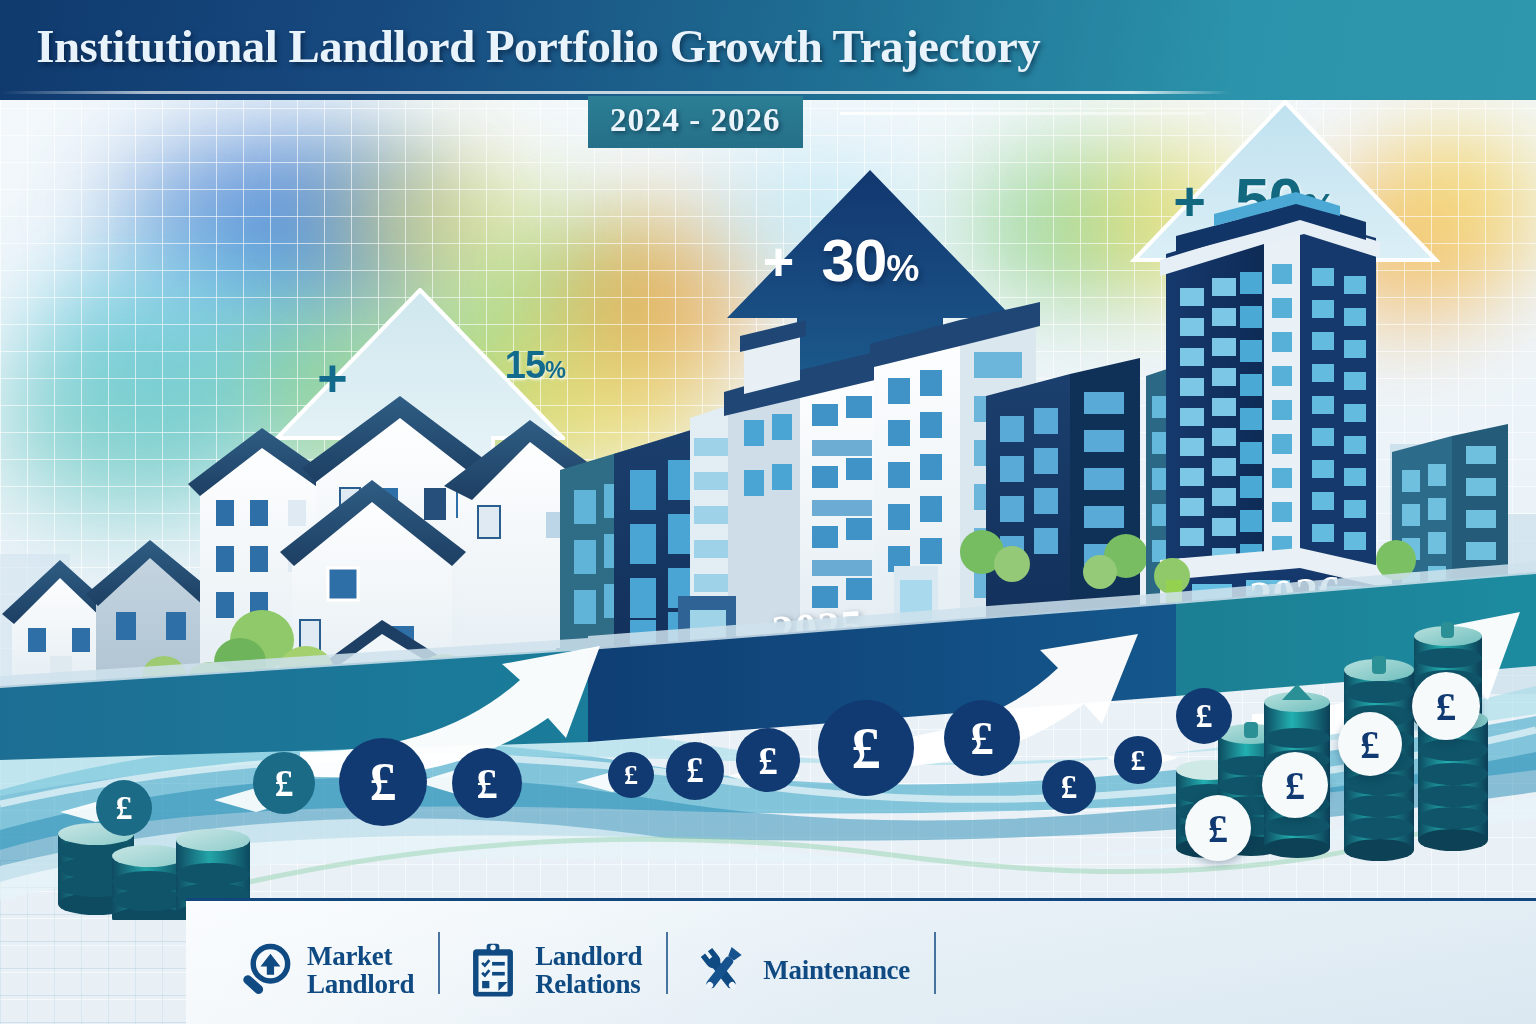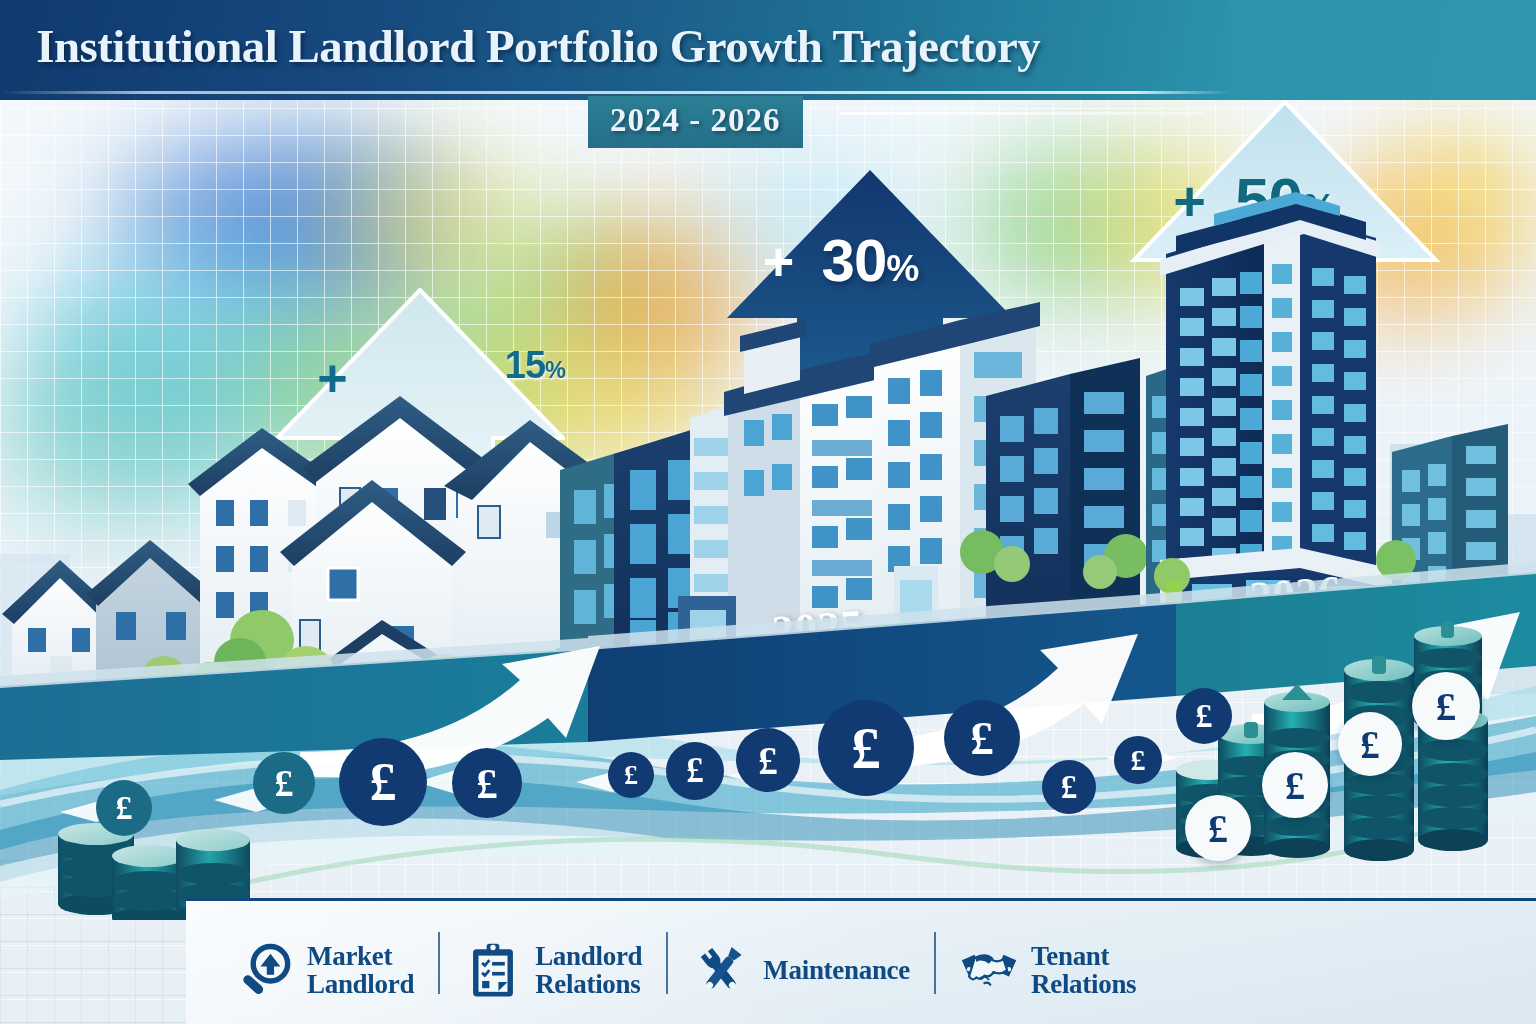--- a/index.html
+++ b/index.html
@@ -792,35 +792,19 @@
           <circle cx="32" cy="52" r="3.6" fill="#f1f6fa"></circle>
         </g>
       </svg>
       <div class="lg-txt">
         <div>Maintenance</div>
       </div>
     </div>
 
     <div class="lg-div"></div>
 
-    <div class="lg-item">
-      <svg class="lg-ico" viewBox="0 0 64 64">
-        <path d="M2 20 l14 -6 l8 18 l-14 6 Z" fill="#0f4a82"></path>
-        <circle cx="10" cy="30" r="2.4" fill="#f1f6fa"></circle>
-        <path d="M62 20 l-14 -6 l-8 18 l14 6 Z" fill="#0f4a82"></path>
-        <circle cx="54" cy="30" r="2.4" fill="#f1f6fa"></circle>
-        <path d="M16 18 q10 -5 18 1 q7 5 14 0 l4 12 q-8 6 -15 2 q-4 7 -10 4 q-3 6 -9 2 q-4 5 -8 -1 Z" fill="#f1f6fa" stroke="#0f4a82" stroke-width="2.4" stroke-linejoin="round"></path>
-        <path d="M17 16 q12 -6 20 2 l-5 6 q-8 -6 -14 -2 Z" fill="#0f4a82"></path>
-        <path d="M22 40 q6 -4 10 2" stroke="#0f4a82" stroke-width="2.2" fill="none"></path>
-        <path d="M26 46 q5 -3 8 2" stroke="#0f4a82" stroke-width="2.2" fill="none"></path>
-      </svg>
-      <div class="lg-txt">
-        <div>Tenant</div>
-        <div>Relations</div>
-      </div>
-    </div>
   </div>
 
   <div style="position:absolute; left:0; top:860px; width:190px; height:164px; z-index:5;
               background-image:linear-gradient(to right, rgba(160,195,215,.35) 1px, transparent 1px),
                                linear-gradient(to bottom, rgba(160,195,215,.35) 1px, transparent 1px);
               background-size:27px 27px;"></div>
 </div>
 
 </body></html>

